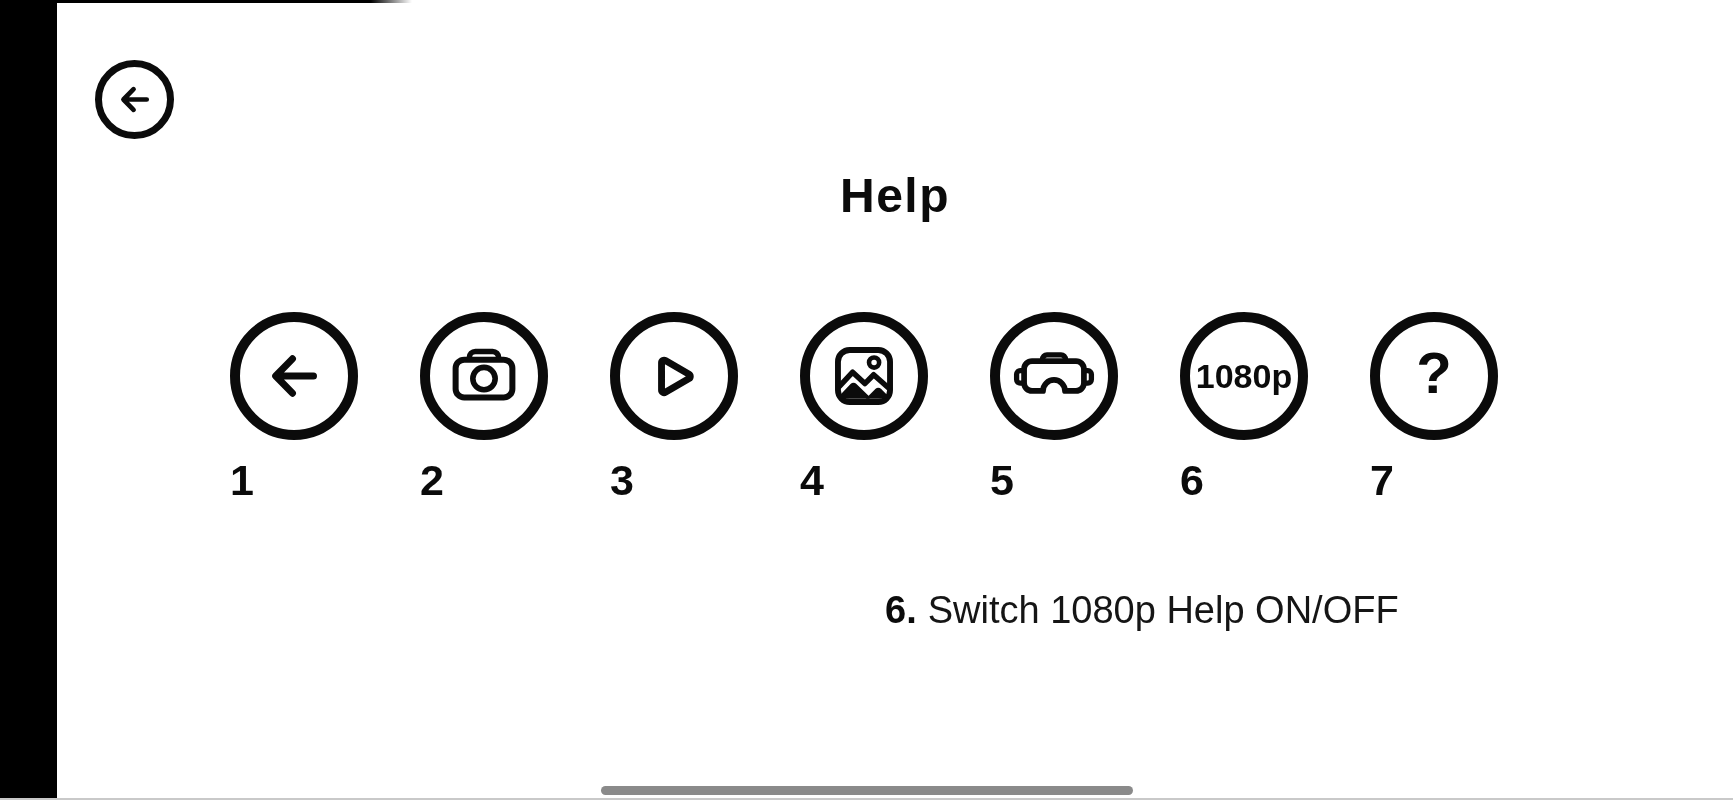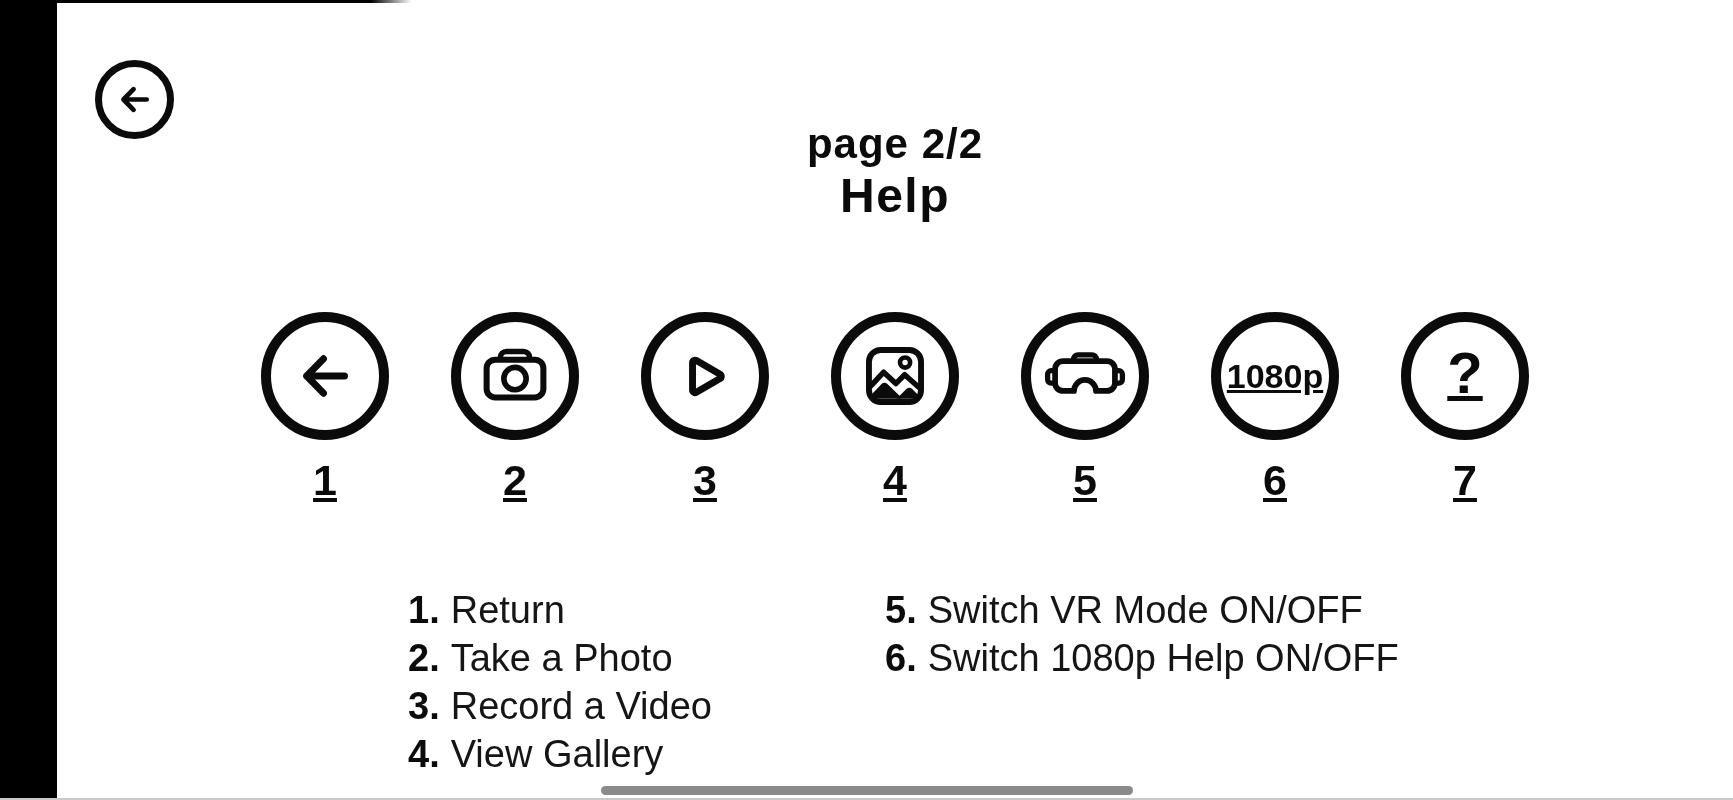--- a/index.html
+++ b/index.html
@@ -30,21 +30,21 @@
   .help-title {
     position:absolute; left:57px; top:168px; width:1676px;
     text-align:center; font-size:48px; font-weight:700; letter-spacing:1.5px;
   }
 
   
   .icon-row {
     position:absolute; left:57px; top:312px; width:1676px;
     display:flex; justify-content:center;
   }
-  .icon-cell { width:190px; display:flex; flex-direction:column; align-items:center;text-decoration:underline; }
+  .icon-cell { width:190px; display:flex; flex-direction:column; align-items:flex-start; }
   .icon-circle {
     width:128px; height:128px; border:10px solid #0b0b0b; border-radius:50%;
     display:flex; align-items:center; justify-content:center; background:#fff;
   }
   .icon-num { margin-top:19px; font-size:43px; font-weight:700; line-height:1; }
   .badge-1080p { font-size:34px; font-weight:700; letter-spacing:0; }
   .badge-question { font-size:58px; font-weight:700; line-height:1; padding-bottom:6px; }
 
   
   .legend-col { position:absolute; top:586px; }
@@ -70,21 +70,20 @@
   <div class="bottom-strip"></div>
 
   <div class="back-btn">
     <span>
       <svg width="47" height="47" viewBox="0 0 100 100">
         <path d="M76 50 H27 M48 28 L26.5 50 L48 72" fill="none" stroke="#0b0b0b" stroke-width="10" stroke-linecap="round" stroke-linejoin="round"></path>
       </svg>
     </span>
   </div>
 
-  <div class="page-indicator">page 2/2</div>
   <div class="help-title">Help</div>
 
   <div class="icon-row">
 
     <div class="icon-cell">
       <div class="icon-circle">
         <svg width="78" height="78" viewBox="0 0 100 100">
           <path d="M75 50 H27 M48 28 L26.5 50 L48 72" fill="none" stroke="#0b0b0b" stroke-width="9" stroke-linecap="round" stroke-linejoin="round"></path>
         </svg>
       </div>
@@ -145,39 +144,22 @@
 
     <div class="icon-cell">
       <div class="icon-circle">
         <span class="badge-question">?</span>
       </div>
       <div class="icon-num">7</div>
     </div>
 
   </div>
 
-  <div class="legend-col left">
-    <div class="legend-row">
-      <b>1.</b><span>Return</span>
-    </div>
-    <div class="legend-row">
-      <b>2.</b><span>Take a Photo</span>
-    </div>
-    <div class="legend-row">
-      <b>3.</b><span>Record a Video</span>
-    </div>
-    <div class="legend-row">
-      <b>4.</b><span>View Gallery</span>
-    </div>
-  </div>
 
   <div class="legend-col right">
-    <div class="legend-row">
-      <b>5.</b><span>Switch VR Mode ON/OFF</span>
-    </div>
     <div class="legend-row">
       <b>6.</b><span>Switch 1080p Help ON/OFF</span>
     </div>
   </div>
 
   <div class="gesture-bar"></div>
 
 </div>
 
 </body></html>

